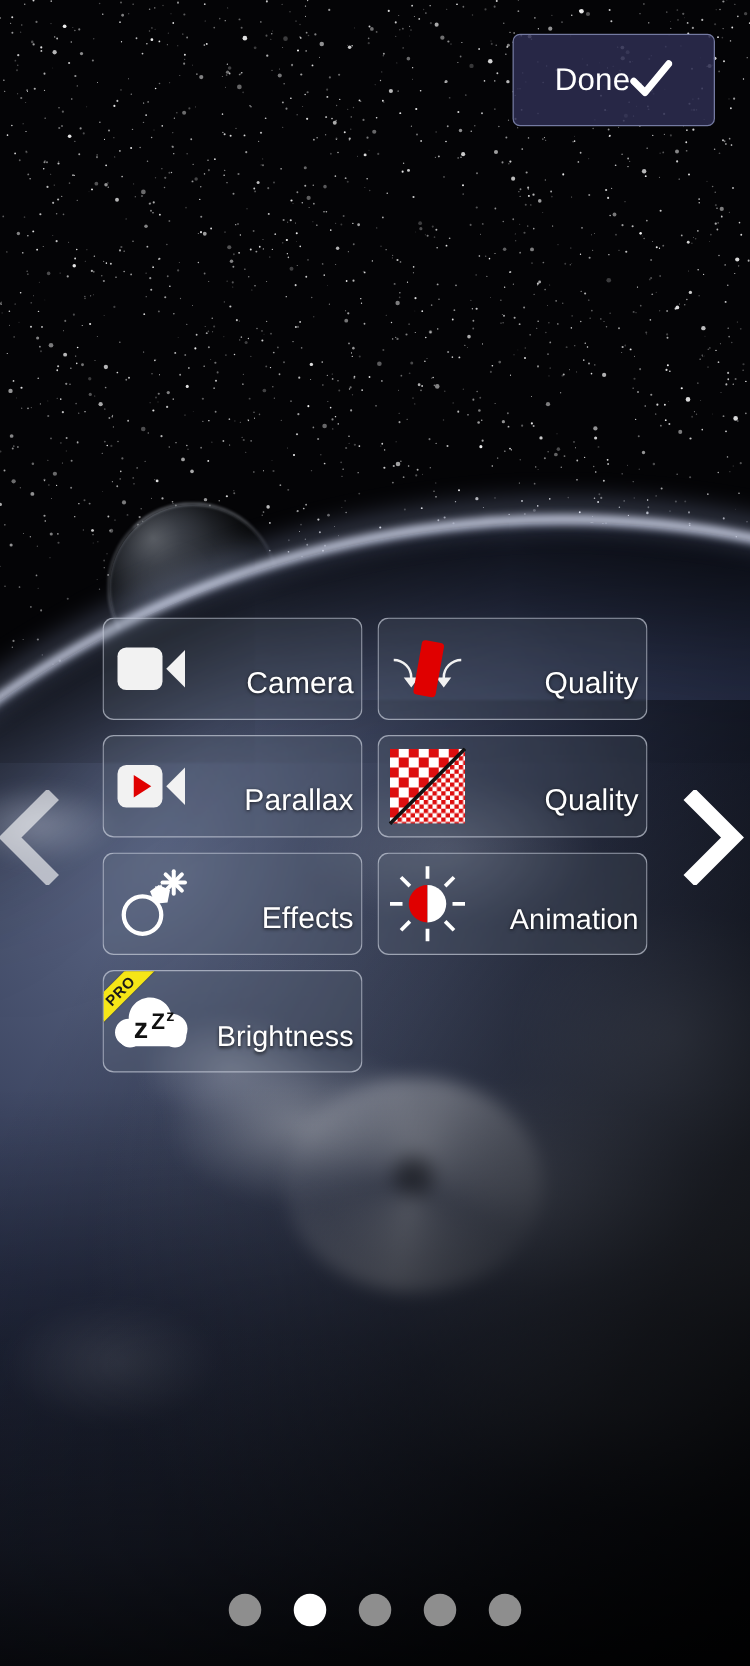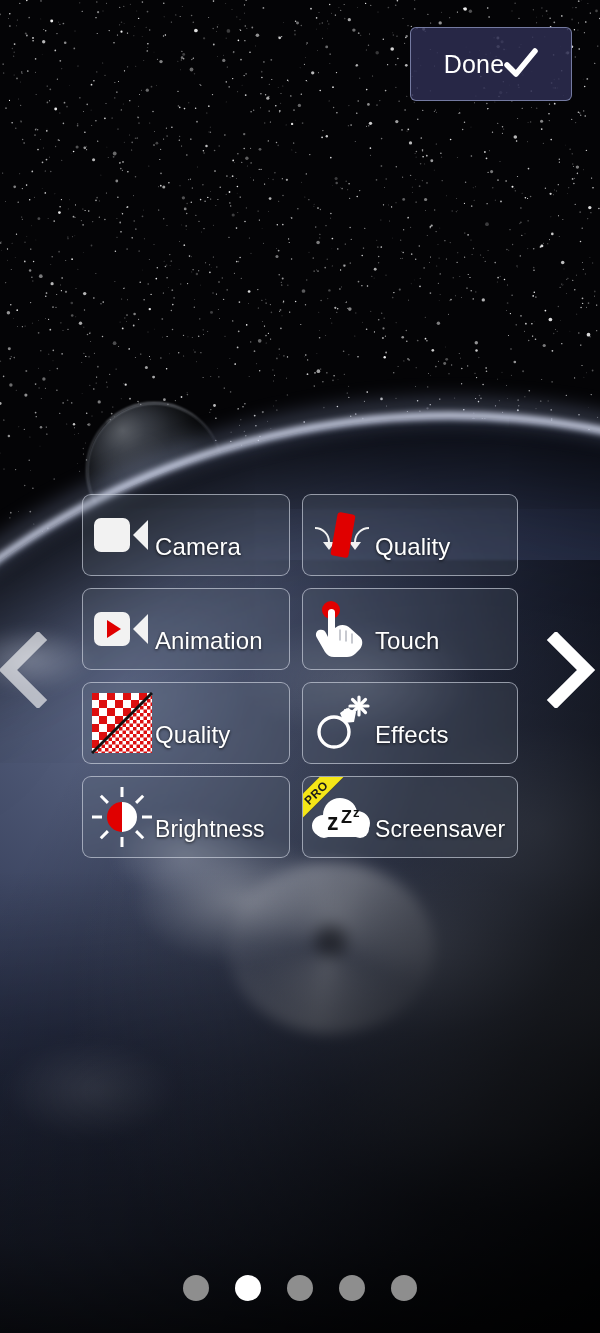--- a/index.html
+++ b/index.html
@@ -201,21 +201,21 @@
     position: relative;
     width: 66px; height: 66px;
     margin-left: 6px;
     flex: 0 0 66px;
     display: flex;
     align-items: center;
     justify-content: center;
   }
   .menu-item .mi-label {
     flex: 1;
-    text-align: left;
+    text-align: right;
     color: #fff;
     font-size: 24px;
     letter-spacing: .1px;
     padding-right: 6px;
     text-shadow: 0 1px 3px rgba(0,0,0,.75);
     white-space: nowrap;
     margin-top: 24px;
   }
   
   .menu-item.wide .mi-label { font-size: 23px; }
@@ -2237,36 +2237,23 @@
     </div>
 
     <div class="menu-item">
       <span class="mi-icon">
         <svg width="58" height="40" viewBox="0 0 58 40">
           <rect x="1" y="3" width="36" height="34" rx="7" fill="#f2f2f2"></rect>
           <path d="M14 11 L28 20 L14 29 Z" fill="#e00000"></path>
           <path d="M40 20 L55 5 L55 35 Z" fill="#f2f2f2"></path>
         </svg>
       </span>
-      <span class="mi-label">Animation</span>
+      <span class="mi-label">Parallax</span>
     </div>
 
-    <div class="menu-item">
-      <span class="mi-icon">
-        <svg width="56" height="58" viewBox="0 0 56 58">
-          <circle cx="17" cy="10" r="9" fill="#e00000"></circle>
-          <path d="M14 12 C14 8 21 8 21 12 L21 28 L24 26 C28 24 33 25 36 28
-                   L46 37 C49 40 49 45 46 49 L41 54 C39 56 36 57 33 57
-                   L20 57 C16 57 13 55 11 52 L3 38 C1 35 2 31 5 30
-                   C8 29 11 30 12 33 L14 37 Z" fill="#ffffff"></path>
-          <path d="M26 30 L26 40 M32 31 L32 41 M38 34 L38 43" stroke="#b9bcc4" stroke-width="1.6" fill="none" stroke-linecap="round"></path>
-        </svg>
-      </span>
-      <span class="mi-label">Touch</span>
-    </div>
 
     <div class="menu-item">
       <span class="mi-icon">
         <svg width="62" height="62" viewBox="0 0 62 62">
           <defs>
             <pattern id="coarseChk" width="16" height="16" patternUnits="userSpaceOnUse">
               <rect width="16" height="16" fill="#ffffff"></rect>
               <rect width="8" height="8" fill="#dd0f0f"></rect>
               <rect x="8" y="8" width="8" height="8" fill="#dd0f0f"></rect>
             </pattern>
@@ -2317,39 +2304,39 @@
               <path d="M51 31 L61 31"></path>
             <path d="M9.8 9.8 L16.9 16.9"></path>
               <path d="M45.1 45.1 L52.2 52.2"></path>
             <path d="M52.2 9.8 L45.1 16.9"></path>
               <path d="M16.9 45.1 L9.8 52.2"></path>
           </g>
           <path d="M31 16 A15 15 0 0 0 31 46 Z" fill="#e00000"></path>
           <path d="M31 16 A15 15 0 0 1 31 46 Z" fill="#ffffff"></path>
         </svg>
       </span>
-      <span class="mi-label">Brightness</span>
+      <span class="mi-label">Animation</span>
     </div>
 
     <div class="menu-item wide">
       <span class="pro-ribbon">
         <span>PRO</span>
       </span>
       <span class="mi-icon">
         <svg width="62" height="52" viewBox="0 0 62 52">
           <path d="M14 46 C6 46 1 41 1 35 C1 29 6 24 12 24 C12 14 20 7 29 7
                    C37 7 44 12 46 20 C53 20 59 25 59 32 C59 40 53 46 45 46 Z" fill="#ffffff"></path>
           <circle cx="13" cy="38" r="9" fill="#ffffff"></circle>
           <circle cx="49" cy="38" r="9" fill="#ffffff"></circle>
           <text x="16" y="39" font-family="Liberation Sans, sans-serif" font-size="23" font-weight="bold" fill="#111111">z</text>
           <text x="30" y="32" font-family="Liberation Sans, sans-serif" font-size="18" font-weight="bold" fill="#111111">Z</text>
           <text x="42" y="26" font-family="Liberation Sans, sans-serif" font-size="13" font-weight="bold" fill="#111111">z</text>
         </svg>
       </span>
-      <span class="mi-label">Screensaver</span>
+      <span class="mi-label">Brightness</span>
     </div>
 
   </div>
 
   <div class="page-dots" id="page-dots">
       <div class="dot"></div>
       <div class="dot active"></div>
       <div class="dot"></div>
       <div class="dot"></div>
       <div class="dot"></div>

